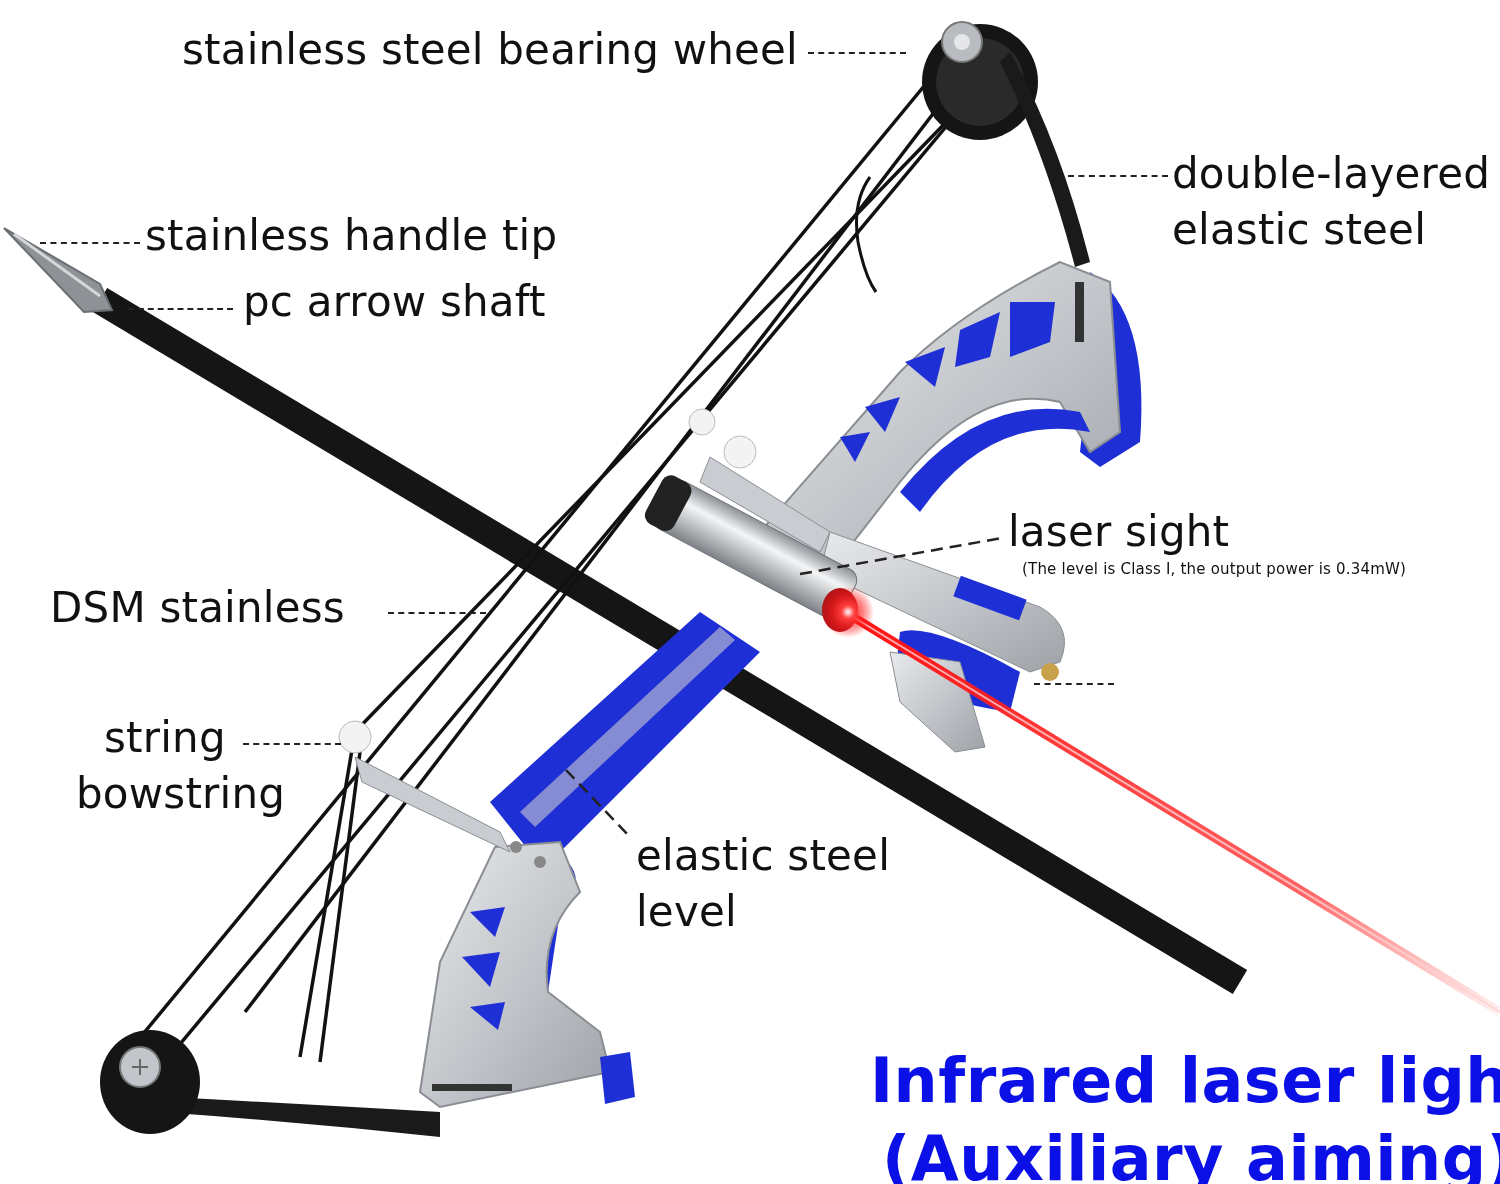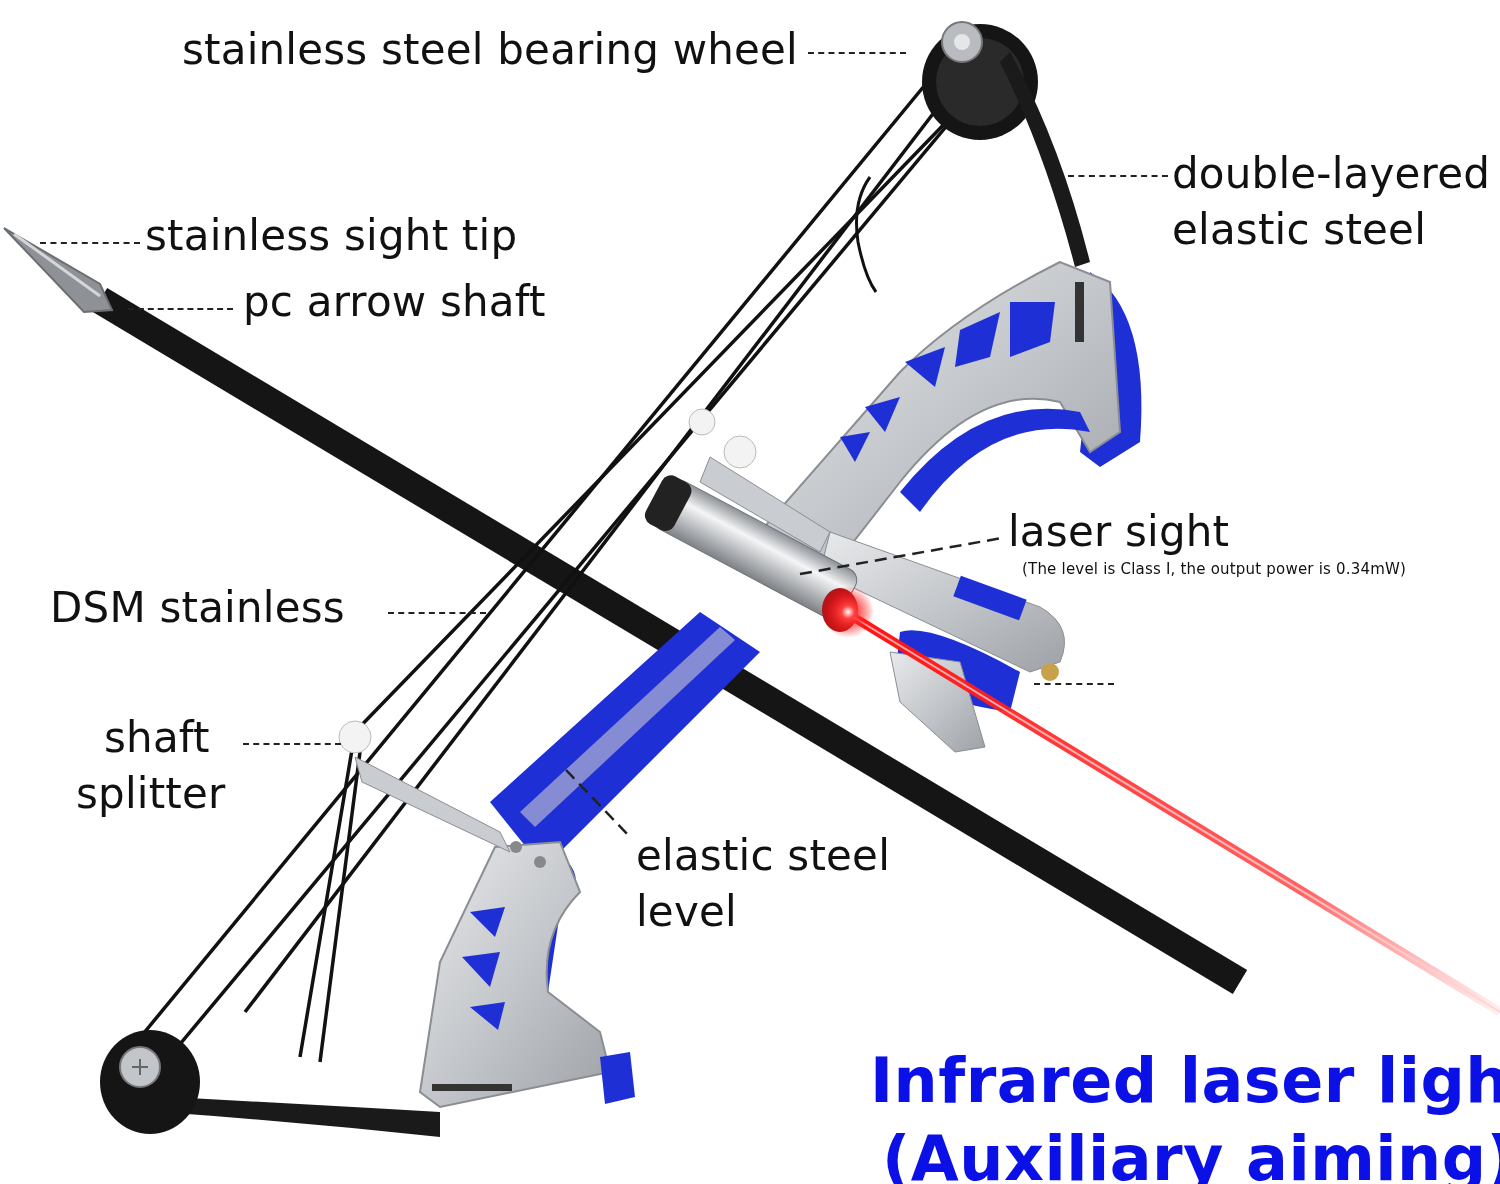--- a/index.html
+++ b/index.html
@@ -137,39 +137,39 @@
   </svg>
 
   <div class="label" style="left:182px; top:12px;">stainless steel bearing wheel</div>
   <div class="dash" style="left:808px; top:40px; width:98px;"></div>
 
   <div class="dash" style="left:1068px; top:163px; width:100px;"></div>
   <div class="label" style="left:1172px; top:136px;">double-layered</div>
   <div class="label" style="left:1172px; top:192px;">elastic steel</div>
 
   <div class="dash" style="left:40px; top:230px; width:100px;"></div>
-  <div class="label" style="left:145px; top:198px;">stainless sight tip</div>
+  <div class="label" style="left:145px; top:198px;">stainless handle tip</div>
 
   <div class="dash" style="left:128px; top:296px; width:105px;"></div>
   <div class="label" style="left:243px; top:264px;">pc arrow shaft</div>
 
   <div class="label" style="left:1008px; top:494px;text-align:center;">laser sight</div>
   <div class="label small" style="left:1022px; top:548px;">(The level is Class I,  the output power is 0.34mW)</div>
   <svg style="position:absolute;left:0;top:0;width:1500px;height:1184px;pointer-events:none;">
     <line x1="800" y1="562" x2="1002" y2="526" stroke="#222" stroke-width="2.5" stroke-dasharray="12 7"></line>
     <line x1="566" y1="758" x2="630" y2="825" stroke="#222" stroke-width="2.5" stroke-dasharray="12 7"></line>
   </svg>
 
   <div class="label" style="left:50px; top:570px;">DSM stainless</div>
   <div class="dash" style="left:388px; top:600px; width:98px;"></div>
 
   <div class="dash" style="left:1034px; top:671px; width:80px;"></div>
 
-  <div class="label" style="left:104px; top:700px;">shaft</div>
+  <div class="label" style="left:104px; top:700px;">string</div>
   <div class="dash" style="left:243px; top:731px; width:98px;"></div>
-  <div class="label" style="left:76px; top:756px;">splitter</div>
+  <div class="label" style="left:76px; top:756px;">bowstring</div>
 
   <div class="label" style="left:636px; top:818px;">elastic steel</div>
   <div class="label" style="left:636px; top:874px;">level</div>
 
   <div class="headline" style="left:870px; top:1030px;">Infrared laser light</div>
   <div class="headline" style="left:882px; top:1108px;">(Auxiliary aiming)</div>
 </div>
 
 </body></html>

